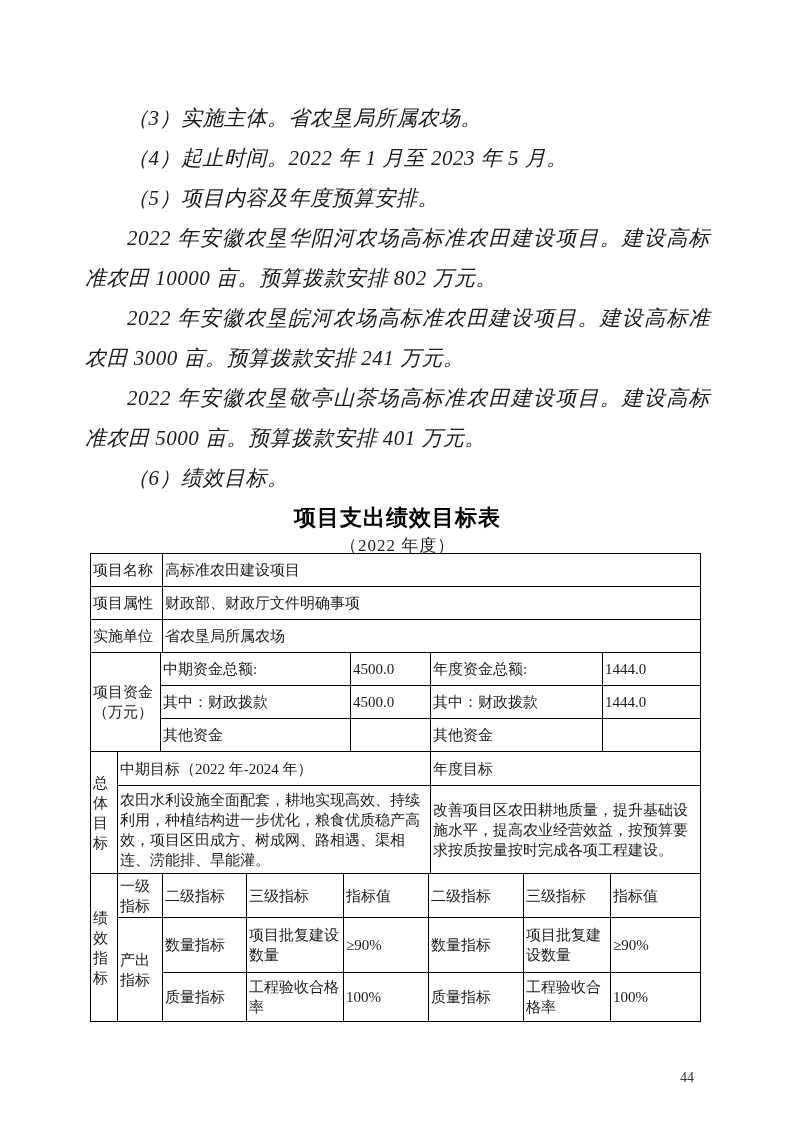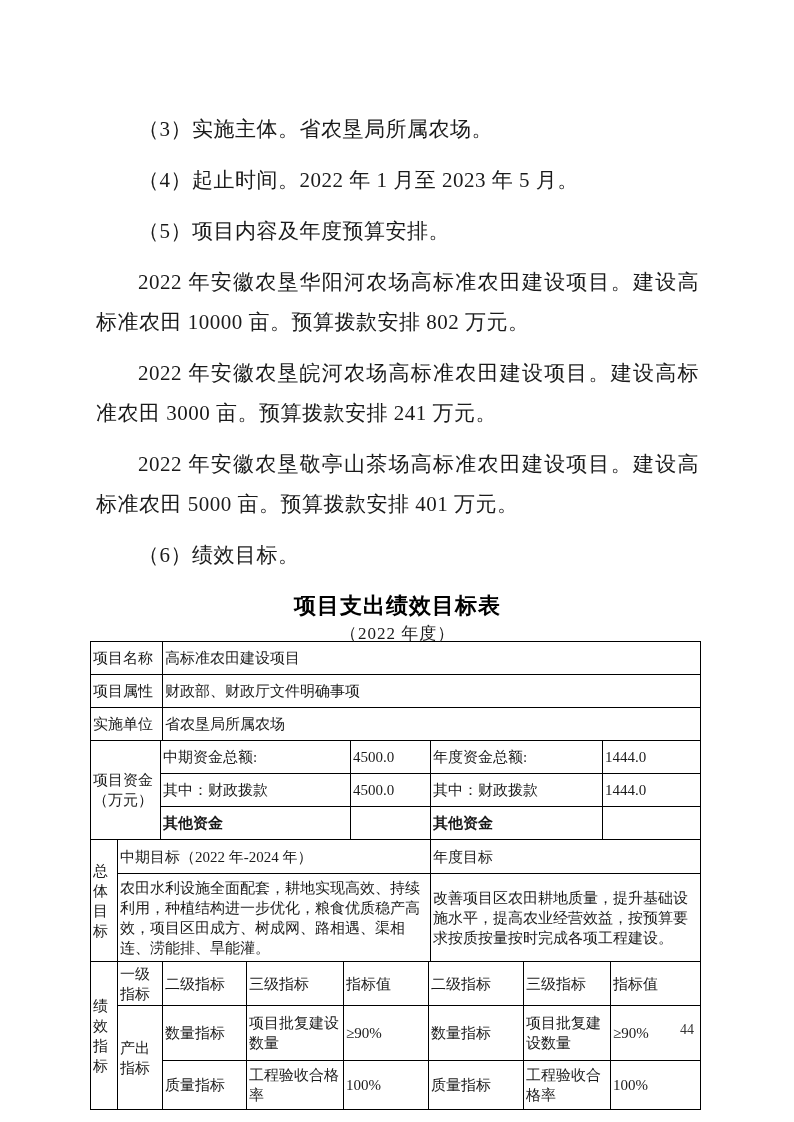--- a/index.html
+++ b/index.html
@@ -3,45 +3,45 @@
 <meta charset="utf-8">
 <style>
   html,body{margin:0;padding:0;background:#e8e8e8;}
   .page{
     position:relative;width:794px;height:1122px;background:#ffffff;
     font-family:"Liberation Serif","DejaVu Serif",serif;color:#1a1a1a;
     overflow:hidden;margin:0 auto;
   }
   .content{position:absolute;left:85px;top:98px;width:625px;}
   p.para{
-    margin:11px;font-size:21px;line-height:40px;text-indent:42px;
-    text-align:justify;letter-spacing:0.5px;
+    margin:0;font-size:21px;line-height:40px;text-indent:42px;
+    text-align:justify;letter-spacing:0.5px;font-style:italic;
   }
   .tbl-title{
     margin:0;font-size:22px;line-height:40px;text-align:center;font-weight:bold;
     font-family:"Liberation Sans","DejaVu Sans",sans-serif;letter-spacing:1px;color:#000;
   }
   .tbl-subtitle{font-size:17px;line-height:15px;text-align:center;letter-spacing:1px;}
   table.t{
     border-collapse:collapse;table-layout:fixed;width:610px;margin-left:5px;
     font-size:15px;color:#1a1a1a;
   }
   table.t + table.t{margin-top:-1px;}
   table.t td{
     border:1px solid #000;text-align:left;vertical-align:middle;
     padding:1px 2px;line-height:20px;overflow:hidden;
   }
   .h30 td{height:30px;}
   td.left{text-align:left;}
   td.right{text-align:right;padding-right:2px;}
-  td.shift{padding-left:40px;font-weight:bold;}
+  td.shift{padding-left:40px;}
   td.vlabel{line-height:22px;padding:0;}
   td.goal-text{text-align:justify;line-height:21px;padding:2px 5px;vertical-align:middle;}
   td.l3{text-align:left;padding:1px 2px;line-height:21px;}
-  .pageno{position:absolute;left:680px;top:1022px;font-size:14px;color:#333;}
+  .pageno{position:absolute;left:680px;top:1070px;font-size:14px;color:#333;}
 </style>
 </head>
 <body>
 
 <div class="page">
   <div class="content">
 
     <p class="para">（3）实施主体。省农垦局所属农场。</p>
     <p class="para">（4）起止时间。2022 年 1 月至 2023 年 5 月。</p>
     <p class="para">（5）项目内容及年度预算安排。</p>

